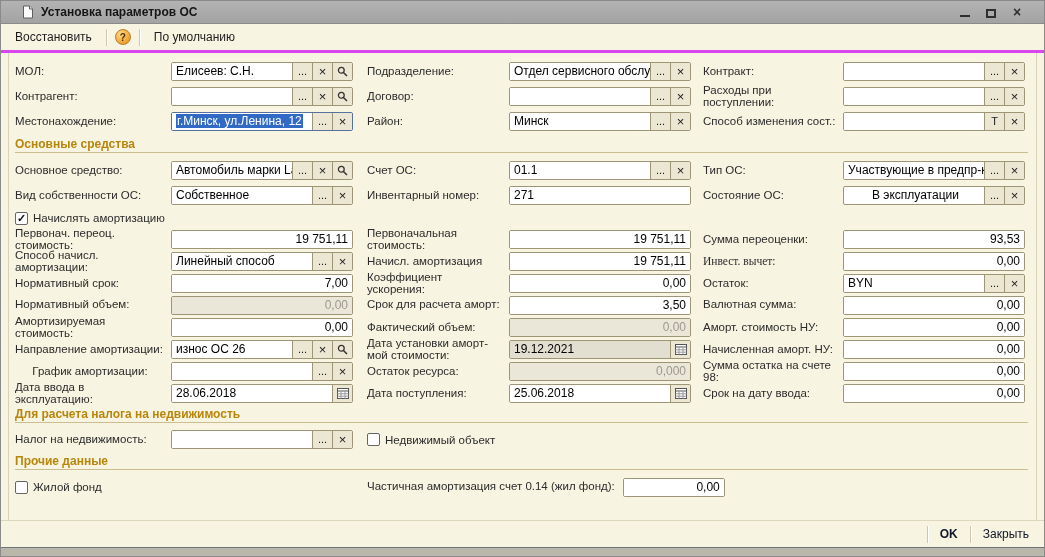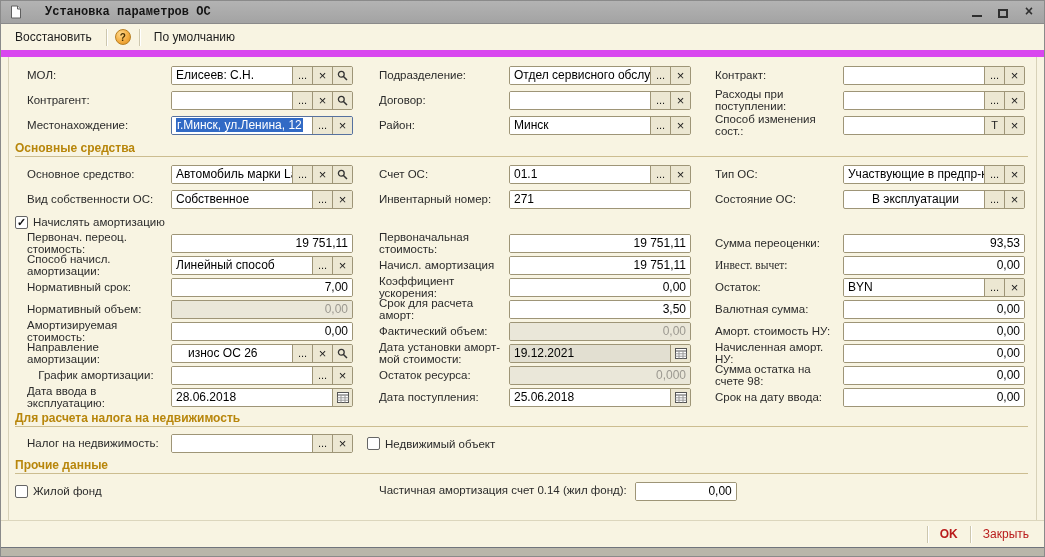--- a/index.html
+++ b/index.html
@@ -1,47 +1,47 @@
 <!DOCTYPE html>
 <html><head>
 <meta charset="utf-8">
 <style>
   html,body{margin:0;padding:0;background:#e9e9e9;font-family:"Liberation Sans",sans-serif;}
   .window{width:1045px;height:557px;box-sizing:border-box;border:1px solid #8a8a8a;
     background:#f8f4e2;display:flex;flex-direction:column;}
   
   .titlebar{height:22px;background:linear-gradient(#b3b3b3,#a3a3a3);display:flex;align-items:center;
-    padding:0 8px;gap:22px;border-bottom:1px solid #8a8a8a;flex:none;font-family:Liberation Mono, monospace;}
+    padding:0 20px;gap:6px;border-bottom:1px solid #8a8a8a;flex:none;}
   .titlebar .title{font-size:12px;font-weight:bold;color:#151515;}
   .win-controls{margin-left:auto;display:flex;align-items:center;gap:12px;}
   .wc{width:14px;height:14px;display:flex;align-items:flex-end;justify-content:center;cursor:pointer;}
   .wc .bar{width:10px;height:2px;background:#2f2f2f;margin-bottom:2px;}
   .wc .box{width:10px;height:9px;border:2px solid #2f2f2f;box-sizing:border-box;margin-bottom:1px;}
   .wc.close{align-items:center;font-size:14px;font-weight:bold;color:#2f2f2f;line-height:1;}
   
   .toolbar{height:26px;flex:none;display:flex;align-items:center;padding:0 8px;gap:8px;
-    background:#f8f4e2;border-bottom:7px solid #d946ef;}
+    background:#f8f4e2;border-bottom:3px solid #d946ef;}
   .tbtn{font-size:12px;color:#1c1c1c;padding:2px 5px;border:1px solid transparent;border-radius:2px;cursor:pointer;}
   .tsep{width:1px;height:17px;background:#cdc7ae;box-shadow:1px 0 0 #ffffff;}
   .help-btn{width:16px;height:16px;border-radius:50%;cursor:pointer;
     background:radial-gradient(circle at 35% 30%,#ffd98a,#f2a93b 60%,#d98c1e);
     border:1px solid #b77f22;display:flex;align-items:center;justify-content:center;
     font-size:10px;font-weight:bold;color:#4a3000;box-sizing:border-box;}
   
   .form{flex:1;margin:0 7px;border-left:1px solid #d8d2b9;border-right:1px solid #d8d2b9;
     padding:6px 8px 0 6px;overflow:hidden;}
   .sec-h{color:#b8860b;font-weight:bold;font-size:12px;line-height:14px;
     padding:3px 0 1px;border-bottom:1px solid #ccbd90;margin-bottom:5px;}
   .row{display:grid;grid-template-columns:156px 182px 14px 142px 182px 12px 140px 182px;
     align-items:center;height:25px;}
   .sec-amort .row{height:22px;}
   .sec-amort .row.cb-row{height:20px;}
   .sec-tax .row{height:23px;}
   .sec-other .row{height:24px;}
-  .lbl{font-size:11.5px;line-height:11.5px;color:#2b2b2b;padding-right:6px;margin-left:12px;}
+  .lbl{font-size:11.5px;line-height:11.5px;color:#2b2b2b;padding-right:6px;}
   .fld{display:flex;height:19px;box-sizing:border-box;border:1px solid #9e9577;border-radius:2px;
     background:#ffffff;overflow:hidden;}
   .inp{flex:1;font-size:12px;line-height:17px;padding:0 4px;white-space:nowrap;overflow:hidden;
     color:#000;background:inherit;min-width:0;}
   .inp.num{text-align:right;}
   .fbtn{width:19px;flex:none;display:flex;align-items:center;justify-content:center;
     border-left:1px solid #9e9577;background:#ece7d2;font-size:11px;line-height:1;color:#1d1d1d;cursor:pointer;}
   .fbtn.glyph-x{font-size:13px;}
   .fld.dis{background:#eae7d9;}
   .fld.dis .inp{color:#9b9890;}
@@ -52,21 +52,21 @@
   .cbox{width:13px;height:13px;flex:none;background:#fff;border:1px solid #666;border-radius:2px;
     display:flex;align-items:center;justify-content:center;font-size:11px;font-weight:bold;color:#111;box-sizing:border-box;}
   .cb-lbl{font-size:11.5px;color:#2b2b2b;}
   .wide-wrap{grid-column:4 / 9;display:flex;align-items:center;gap:8px;}
   .wide-wrap .fld{width:102px;flex:none;}
   .wide-wrap .lbl{padding-right:0;}
   
   .footer{height:26px;flex:none;display:flex;align-items:center;justify-content:flex-end;
     background:#f8f4e2;border-top:1px solid #dcd6bd;padding:0 12px;}
   .fsep{width:1px;height:17px;background:#cdc7ae;box-shadow:1px 0 0 #ffffff;margin:0 9px;}
-  .btn-text{font-size:12px;color:#b91c1c;cursor:pointer;padding:2px 3px;}
+  .btn-text{font-size:12px;color:#0f172a;cursor:pointer;padding:2px 3px;}
   .btn-text.ok{font-weight:bold;}
   .win-bottom{height:8px;flex:none;background:#b9b6aa;border-top:1px solid #70747c;}
 </style>
 </head>
 <body>
 
 <div class="window">
 
   <div class="titlebar">
     <span style="display:flex;">
@@ -293,21 +293,21 @@
           <div class="fld dis" style="grid-column: 5;">
             <div class="inp num">0,00</div>
           </div>
           <div class="lbl" style="grid-column: 7;">Аморт. стоимость НУ:</div>
           <div class="fld" style="grid-column: 8;">
             <div class="inp num">0,00</div>
           </div>
         </div>
         <div class="row">
           <div class="lbl" style="grid-column: 1;">Направление амортизации:</div>
-          <div class="fld" style="grid-column: 2; padding-left: 12px;">
+          <div class="fld" style="grid-column: 2;">
             <div class="inp">износ ОС 26</div>
             <div class="fbtn">...</div>
             <div class="fbtn glyph-x">×</div>
             <div class="fbtn">
               <svg width="11" height="11" viewBox="0 0 11 11">
                 <circle cx="4.3" cy="4.3" r="2.9" fill="none" stroke="#333" stroke-width="1.3"></circle>
                 <line x1="6.7" y1="6.7" x2="10" y2="10" stroke="#333" stroke-width="1.5"></line>
               </svg>
             </div>
           </div>

